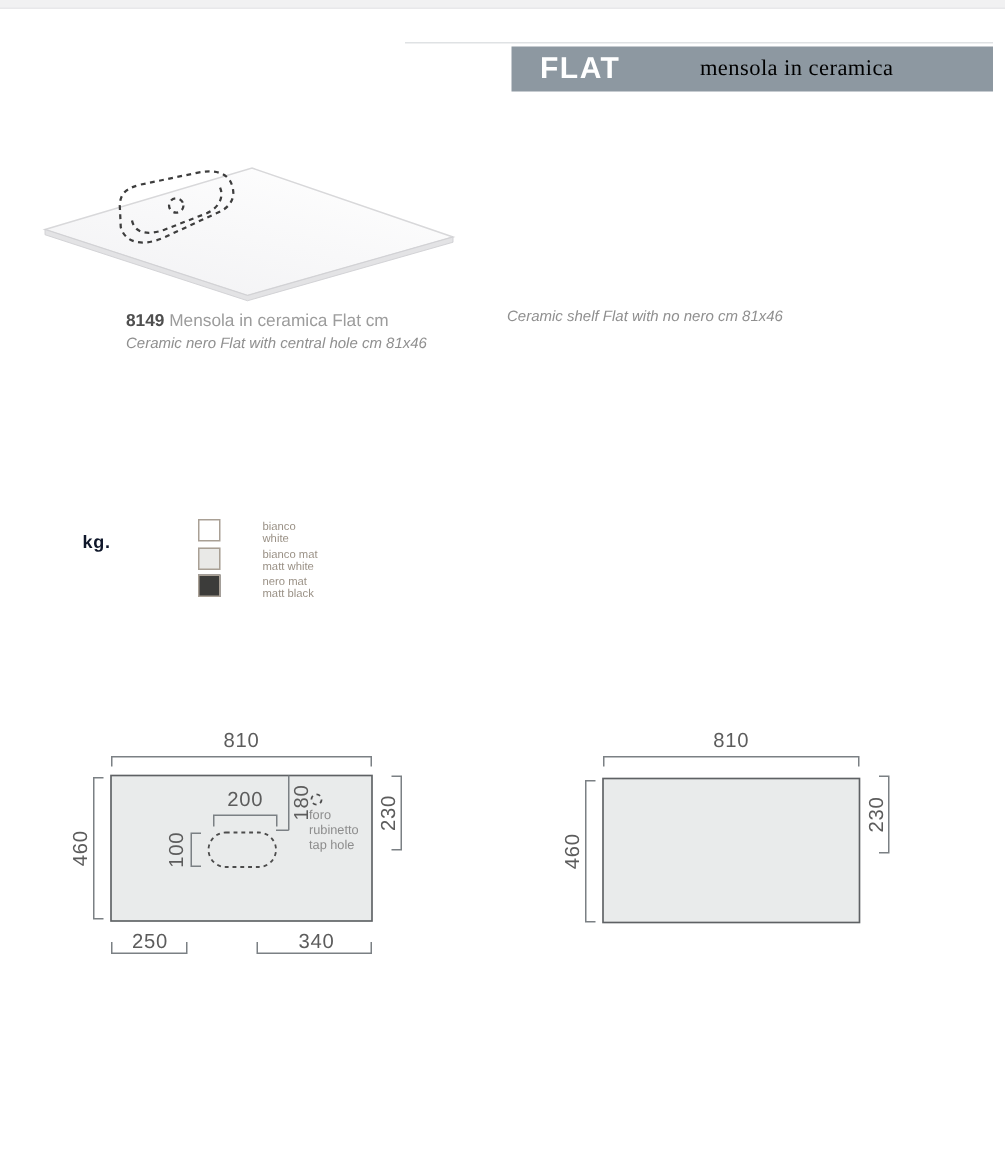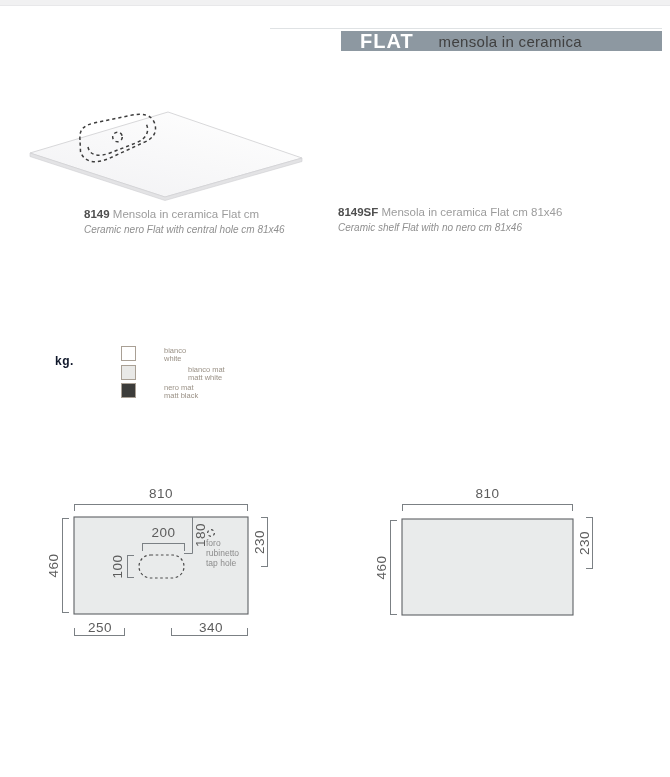--- a/index.html
+++ b/index.html
@@ -7,35 +7,35 @@
     width:670px;height:777px;position:relative;background:#ffffff;
     font-family:"Liberation Sans",sans-serif;overflow:hidden;
   }
   .abs{position:absolute;}
 
   
   #top-strip{left:0;top:0;width:670px;height:5px;background:#f1f1f2;border-bottom:1px solid #e8e8ea;}
   #header-rule{left:270px;top:28px;width:392px;height:1px;background:#dfe2e4;}
 
   
-  #header-bar{left:341px;top:31px;width:321px;height:20px;background:#8d98a1;display:flex;align-items:center;}
+  #header-bar{left:341px;top:31px;width:321px;height:30px;background:#8d98a1;display:flex;align-items:center;gap:28px;}
   #header-title{color:#ffffff;font-size:20px;font-weight:bold;letter-spacing:1px;margin-left:19px;}
-  #header-subtitle{color:#404040;font-size:15px;margin-left:25px;letter-spacing:.3px;}
+  #header-subtitle{color:#000000;font-size:15px;margin-left:25px;letter-spacing:.3px;font-family:Liberation Serif, serif;}
 
   
   .prod-desc{font-size:11.5px;color:#9c9c9c;line-height:15.5px;}
   .prod-desc .code{color:#4f4f4f;font-weight:bold;}
   .prod-desc .en{font-style:italic;font-size:10px;color:#8f8f8f;line-height:14px;}
   #desc-left{left:50px;top:207px;width:270px;margin-left:34px;}
   #desc-right{left:338px;top:205px;width:310px;}
 
   
   #kg-label{left:55px;top:354px;font-size:12px;font-weight:bold;color:#0f172a;letter-spacing:.5px;}
-  .finish-row{left:121px;display:flex;align-items:flex-start;}
-  #finish-row-0{top:346px;} #finish-row-1{top:365px;gap:24px;} #finish-row-2{top:383px;}
+  .finish-row{left:132px;display:flex;align-items:flex-start;}
+  #finish-row-0{top:346px;} #finish-row-1{top:365px;} #finish-row-2{top:383px;}
   .swatch{width:13px;height:13px;border:1px solid #a9a095;background:#fff;}
   .finish-labels{margin-left:28px;font-size:7.5px;line-height:7.5px;color:#9a9186;padding-top:1px;}
 
   
   #iso-svg{left:25px;top:100px;}
   #draw-left{left:30px;top:478px;}
   #draw-right{left:360px;top:478px;}
 
   svg text{fill:#5c5c5c;font-family:"Liberation Sans",sans-serif;font-size:13.5px;letter-spacing:.5px;}
   svg text.small{fill:#8c8c8c;font-size:8.5px;letter-spacing:0;}
@@ -69,21 +69,20 @@
     <path class="dashiso" stroke-width="1.2" d="M63 47 C64.5 55 73 57.5 85 53 L112 42.5 C121.5 38.5 124.5 31 121.5 24.5"></path>
     <circle class="dashiso" stroke-width="1.2" cx="92.5" cy="37" r="4.8"></circle>
   </svg>
 
   <div id="desc-left" class="abs prod-desc">
     <div><span class="code">8149</span> <span>Mensola in ceramica Flat cm</span></div>
     <div class="en">Ceramic nero Flat with central hole cm 81x46</div>
   </div>
 
   <div id="desc-right" class="abs prod-desc">
-    <div><span class="code">8149SF</span> <span>Mensola in ceramica Flat cm 81x46</span></div>
     <div class="en">Ceramic shelf Flat with no nero cm 81x46</div>
   </div>
 
   <div id="kg-label" class="abs">kg.</div>
 
   <div id="finish-row-0" class="abs finish-row">
     <div class="swatch" style="background-color: rgb(255, 255, 255);"></div>
     <div class="finish-labels">
       <div>bianco</div>
       <div>white</div>

